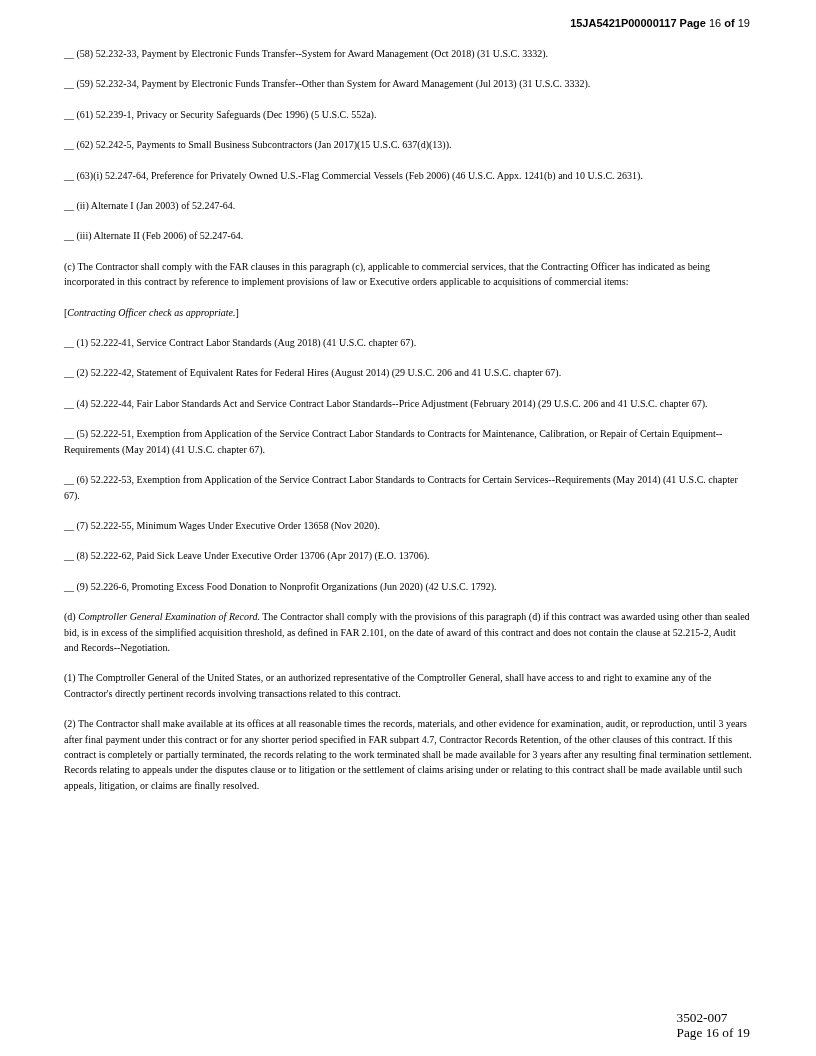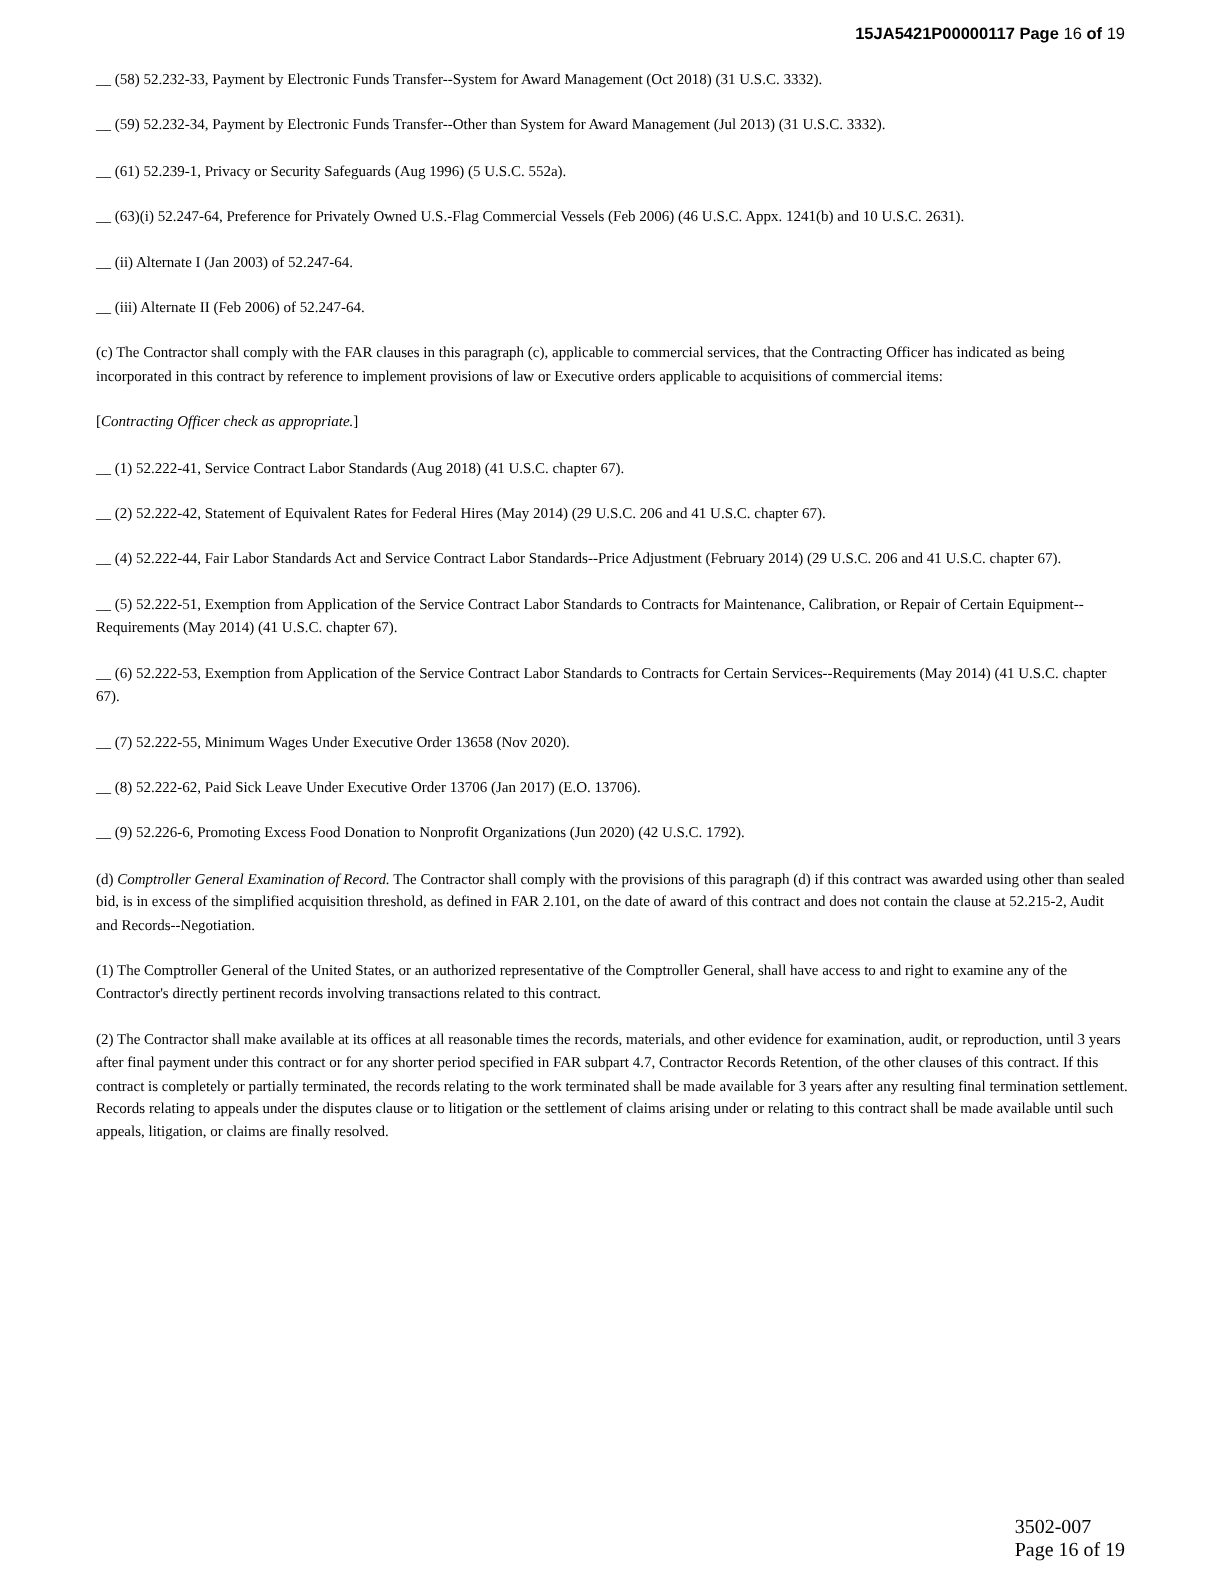--- a/index.html
+++ b/index.html
@@ -53,33 +53,34 @@
 </head>
 <body>
 
 <div class="page">
 
   <div class="page-header"><span class="bold">15JA5421P00000117 Page</span> <span>16</span> <span class="bold">of</span> <span>19</span></div>
 
   <div class="doc-body" id="doc-body">
       <p class="para"><span>__ (58) 52.232-33, Payment by Electronic Funds Transfer--System for Award Management (Oct 2018) (31 U.S.C. 3332).</span></p>
       <p class="para"><span>__ (59) 52.232-34, Payment by Electronic Funds Transfer--Other than System for Award Management (Jul 2013) (31 U.S.C. 3332).</span></p>
-      <p class="para"><span>__ (61) 52.239-1, Privacy or Security Safeguards (Aug 1996) (5 U.S.C. 552a).</span></p>
+      <p class="para"><span>__ (61) 52.239-1, Privacy or Security Safeguards (Dec 1996) (5 U.S.C. 552a).</span></p>
+      <p class="para"><span>__ (62) 52.242-5, Payments to Small Business Subcontractors (Jan 2017)(15 U.S.C. 637(d)(13)).</span></p>
       <p class="para"><span>__ (63)(i) 52.247-64, Preference for Privately Owned U.S.-Flag Commercial Vessels (Feb 2006) (46 U.S.C. Appx. 1241(b) and 10 U.S.C. 2631).</span></p>
       <p class="para"><span>__ (ii) Alternate I (Jan 2003) of 52.247-64.</span></p>
       <p class="para"><span>__ (iii) Alternate II (Feb 2006) of 52.247-64.</span></p>
       <p class="para"><span>(c) The Contractor shall comply with the FAR clauses in this paragraph (c), applicable to commercial services, that the Contracting Officer has indicated as being incorporated in this contract by reference to implement provisions of law or Executive orders applicable to acquisitions of commercial items:</span></p>
       <p class="para"><span>[</span><span class="italic">Contracting Officer check as appropriate.</span><span>]</span></p>
       <p class="para"><span>__ (1) 52.222-41, Service Contract Labor Standards (Aug 2018) (41 U.S.C. chapter 67).</span></p>
-      <p class="para"><span>__ (2) 52.222-42, Statement of Equivalent Rates for Federal Hires (May 2014) (29 U.S.C. 206 and 41 U.S.C. chapter 67).</span></p>
+      <p class="para"><span>__ (2) 52.222-42, Statement of Equivalent Rates for Federal Hires (August 2014) (29 U.S.C. 206 and 41 U.S.C. chapter 67).</span></p>
       <p class="para"><span>__ (4) 52.222-44, Fair Labor Standards Act and Service Contract Labor Standards--Price Adjustment (February 2014) (29 U.S.C. 206 and 41 U.S.C. chapter 67).</span></p>
       <p class="para"><span>__ (5) 52.222-51, Exemption from Application of the Service Contract Labor Standards to Contracts for Maintenance, Calibration, or Repair of Certain Equipment--Requirements (May 2014) (41 U.S.C. chapter 67).</span></p>
       <p class="para"><span>__ (6) 52.222-53, Exemption from Application of the Service Contract Labor Standards to Contracts for Certain Services--Requirements (May 2014) (41 U.S.C. chapter 67).</span></p>
       <p class="para"><span>__ (7) 52.222-55, Minimum Wages Under Executive Order 13658 (Nov 2020).</span></p>
-      <p class="para"><span>__ (8) 52.222-62, Paid Sick Leave Under Executive Order 13706 (Jan 2017) (E.O. 13706).</span></p>
+      <p class="para"><span>__ (8) 52.222-62, Paid Sick Leave Under Executive Order 13706 (Apr 2017) (E.O. 13706).</span></p>
       <p class="para"><span>__ (9) 52.226-6, Promoting Excess Food Donation to Nonprofit Organizations (Jun 2020) (42 U.S.C. 1792).</span></p>
       <p class="para"><span>(d) </span><span class="italic">Comptroller General Examination of Record.</span><span> The Contractor shall comply with the provisions of this paragraph (d) if this contract was awarded using other than sealed bid, is in excess of the simplified acquisition threshold, as defined in FAR 2.101, on the date of award of this contract and does not contain the clause at 52.215-2, Audit and Records--Negotiation.</span></p>
       <p class="para"><span>(1) The Comptroller General of the United States, or an authorized representative of the Comptroller General, shall have access to and right to examine any of the Contractor's directly pertinent records involving transactions related to this contract.</span></p>
       <p class="para"><span>(2) The Contractor shall make available at its offices at all reasonable times the records, materials, and other evidence for examination, audit, or reproduction, until 3 years after final payment under this contract or for any shorter period specified in FAR subpart 4.7, Contractor Records Retention, of the other clauses of this contract. If this contract is completely or partially terminated, the records relating to the work terminated shall be made available for 3 years after any resulting final termination settlement. Records relating to appeals under the disputes clause or to litigation or the settlement of claims arising under or relating to this contract shall be made available until such appeals, litigation, or claims are finally resolved.</span></p>
     </div>
 
   <div class="page-footer">
     <div>3502-007</div>
     <div>Page 16 of 19</div>
   </div>

